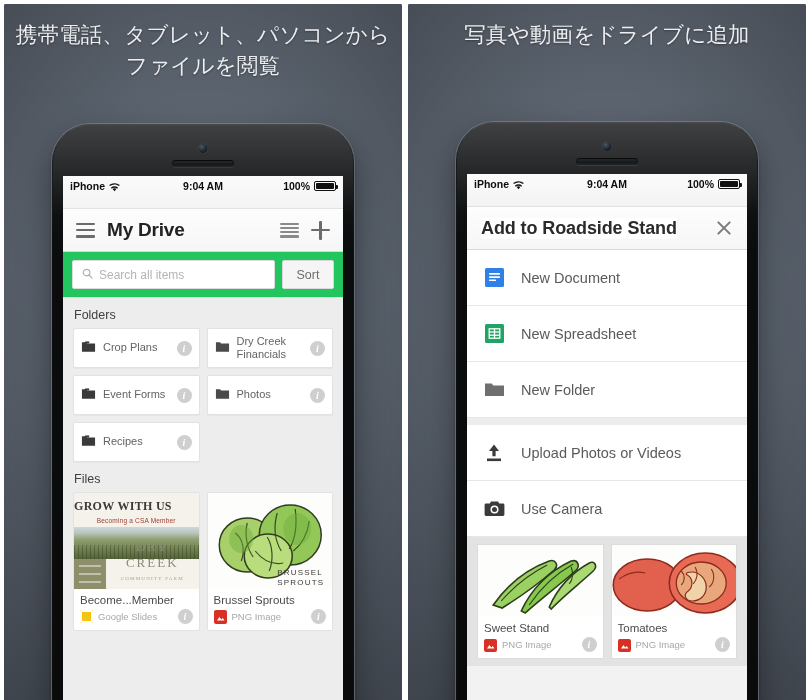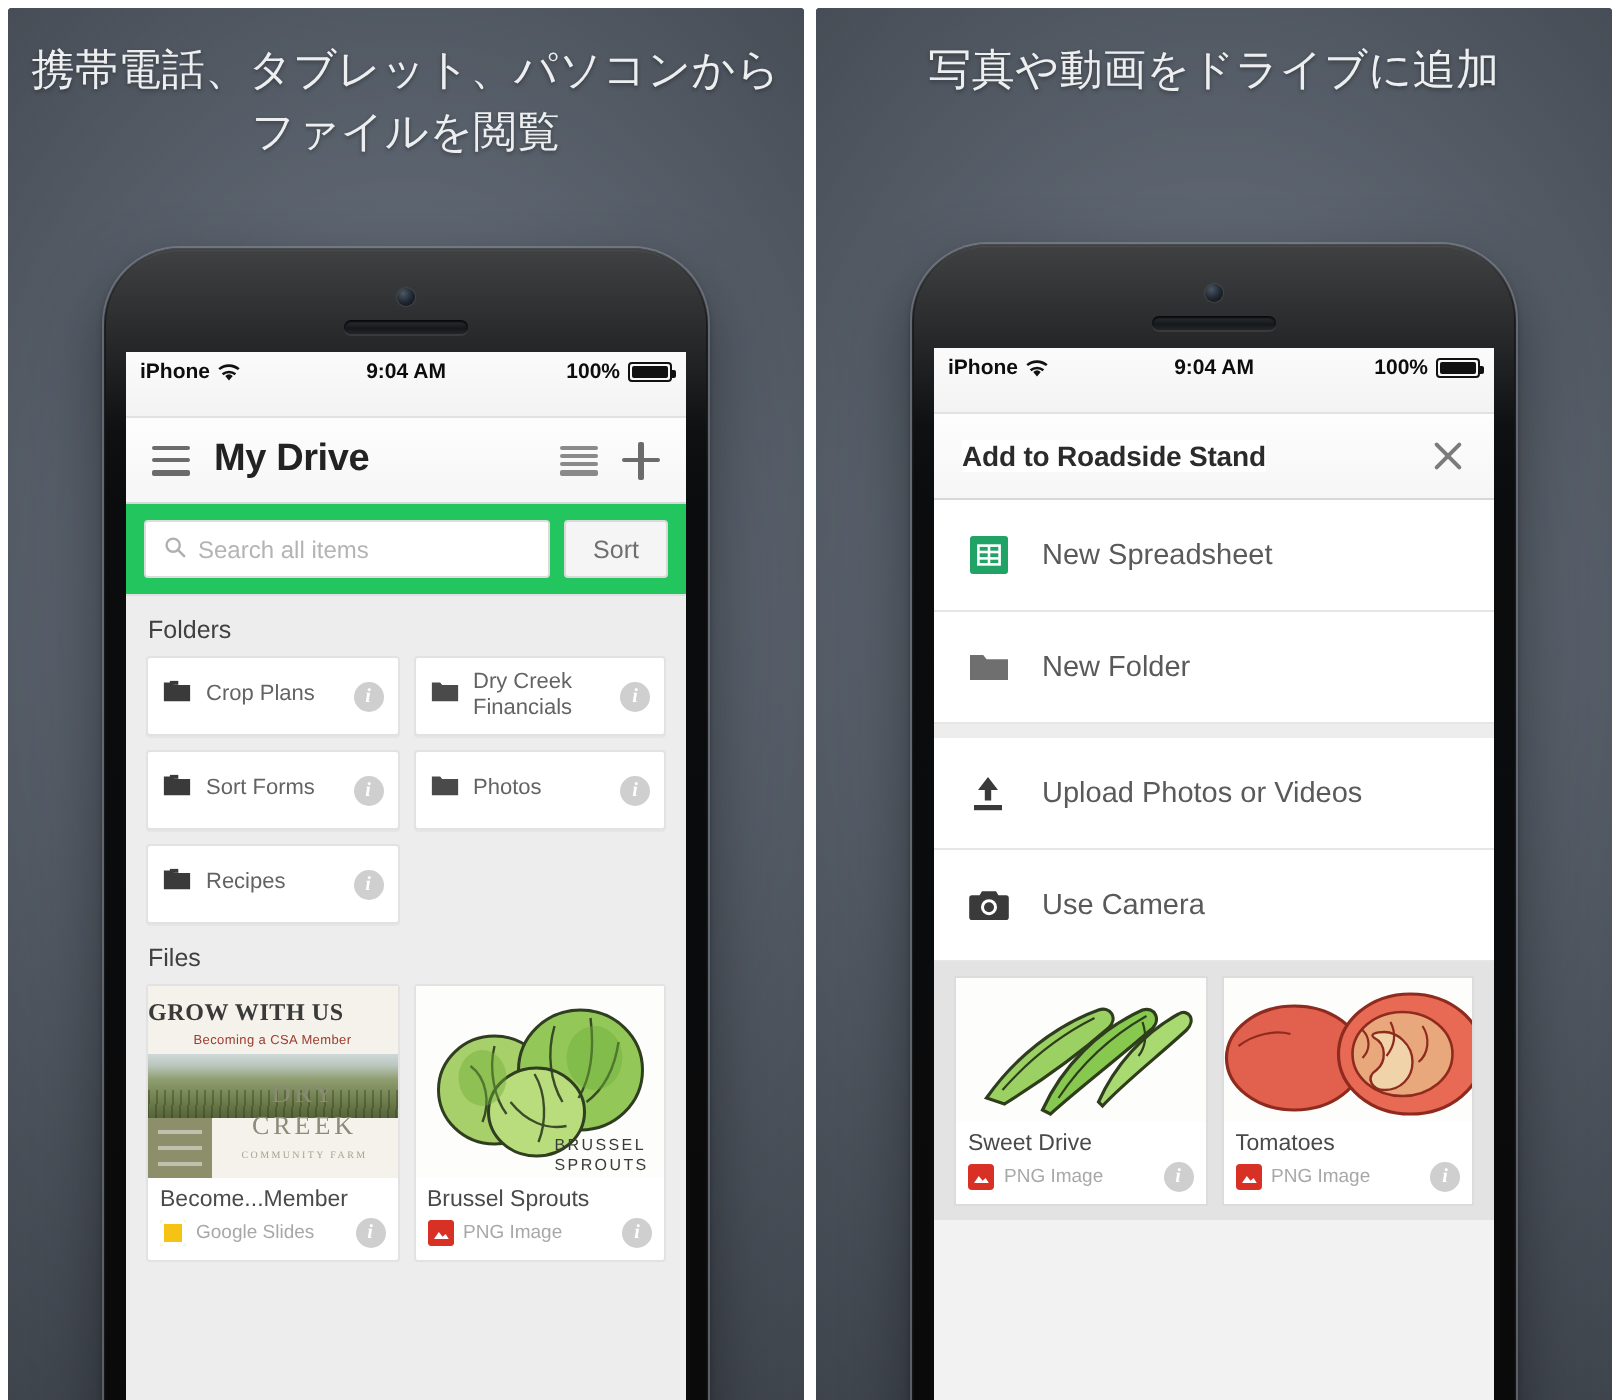--- a/index.html
+++ b/index.html
@@ -130,21 +130,21 @@
     background: linear-gradient(180deg,#fdfdfd,#f6f6f6);
     border-bottom: 1px solid #d8d8d8;
     display: flex; align-items: center;
     padding: 0 13px;
     gap: 12px;
   }
   .nav-title {
     font-size: 19px; font-weight: 700; color: #222;
     letter-spacing: -0.2px;
   }
-  .nav-title.sheet { font-size: 14px; font-weight: 700; color: #2b2b2b; letter-spacing: -0.1px;}
+  .nav-title.sheet { font-size: 18px; font-weight: 700; color: #2b2b2b; letter-spacing: -0.1px;}
   .nav-spacer { flex: 1; }
   .icon-btn { display: flex; align-items: center; justify-content: center; cursor: default; }
   .hamburger, .listicon { width: 19px; height: 15px; display: flex; flex-direction: column; justify-content: space-between; }
   .hamburger span { display: block; height: 2.6px; background: #6b6b6b; border-radius: 1px; }
   .listicon span { display: block; height: 2.4px; background: #8a8a8a; border-radius: 1px; }
   .plusicon { position: relative; width: 19px; height: 19px; }
   .plusicon::before, .plusicon::after {
     content:""; position: absolute; background: #6b6b6b; border-radius: 1px;
   }
   .plusicon::before { left: 0; right: 0; top: 8.2px; height: 2.5px; }
@@ -390,21 +390,21 @@
               </div>
 
               <div class="folder-card">
                 <span>
                   <svg width="15" height="13" viewBox="0 0 16 13">
                       <path d="M1 2h4.4l1.1 1.3H15V12H1Z" fill="#3a3a3a"></path>
                       <path d="M4.2 1.1h1.1v4.2H4.2z" fill="#3a3a3a"></path>
                       <path d="M5.3 1.1h3.4v2.1H5.3z" fill="#3a3a3a"></path>
                     </svg>
                 </span>
-                <span class="folder-name">Sort Forms</span>
+                <span class="folder-name">Event Forms</span>
                 <span class="info-dot">i</span>
               </div>
 
               <div class="folder-card">
                 <span>
                   <svg width="15" height="13" viewBox="0 0 16 13">
                       <path d="M1 2h4.4l1.1 1.3H15V12H1Z" fill="#4a4a4a"></path>
                     </svg>
                 </span>
                 <span class="folder-name">Photos</span>
@@ -537,20 +537,33 @@
           <div class="navbar" style="padding:0 14px;">
             <div class="nav-title sheet">Add to Roadside Stand</div>
             <div class="nav-spacer"></div>
             <div class="icon-btn">
               <span class="closeicon"></span>
             </div>
           </div>
 
           <div class="sheet">
 
+            <div class="sheet-item">
+              <span class="sheet-ico">
+                <svg width="19" height="19" viewBox="0 0 19 19">
+                    <rect width="19" height="19" rx="1.5" fill="#2f81e8"></rect>
+                    <g fill="#fff">
+                      <rect x="4" y="5" width="11" height="1.7" rx="0.6"></rect>
+                      <rect x="4" y="8.2" width="11" height="1.7" rx="0.6"></rect>
+                      <rect x="4" y="11.4" width="7" height="1.7" rx="0.6"></rect>
+                    </g>
+                  </svg>
+              </span>
+              <span class="sheet-label">New Document</span>
+            </div>
 
             <div class="sheet-item">
               <span class="sheet-ico">
                 <svg width="19" height="19" viewBox="0 0 19 19">
                     <rect width="19" height="19" rx="1.5" fill="#21a366"></rect>
                     <g stroke="#fff" stroke-width="1.3" fill="none">
                       <rect x="4.2" y="4.8" width="10.6" height="9.4"></rect>
                       <line x1="4.2" y1="8" x2="14.8" y2="8"></line>
                       <line x1="4.2" y1="11.2" x2="14.8" y2="11.2"></line>
                       <line x1="9.5" y1="4.8" x2="9.5" y2="14.2"></line>
@@ -604,21 +617,21 @@
                     <path d="M74 62c8-18 22-34 40-44 5-3 9 3 4 8-13 12-32 27-42 38Z" fill="#a9da72"></path>
                   </g>
                   <g stroke="#2e3d1c" stroke-width="1.1" fill="none">
                     <path d="M26 56c14-16 30-28 46-36"></path>
                     <path d="M54 60c12-18 28-32 44-41"></path>
                     <path d="M96 22c2 6 2 12-2 17"></path>
                   </g>
                 </svg>
               </div>
               <div class="dim-foot">
-                <div class="file-title">Sweet Drive</div>
+                <div class="file-title">Sweet Stand</div>
                 <div class="file-meta">
                   <span class="type-badge">
                     <svg width="13" height="13" viewBox="0 0 13 13">
                         <rect width="13" height="13" rx="2" fill="#d93025"></rect>
                         <path d="M3 9.5 5.4 6l1.9 2.4L8.8 7l1.6 2.5Z" fill="#fff"></path>
                       </svg>
                   </span>
                   <span class="file-type">PNG Image</span>
                   <span class="info-dot" style="background:#cfcfcf">i</span>
                 </div>

